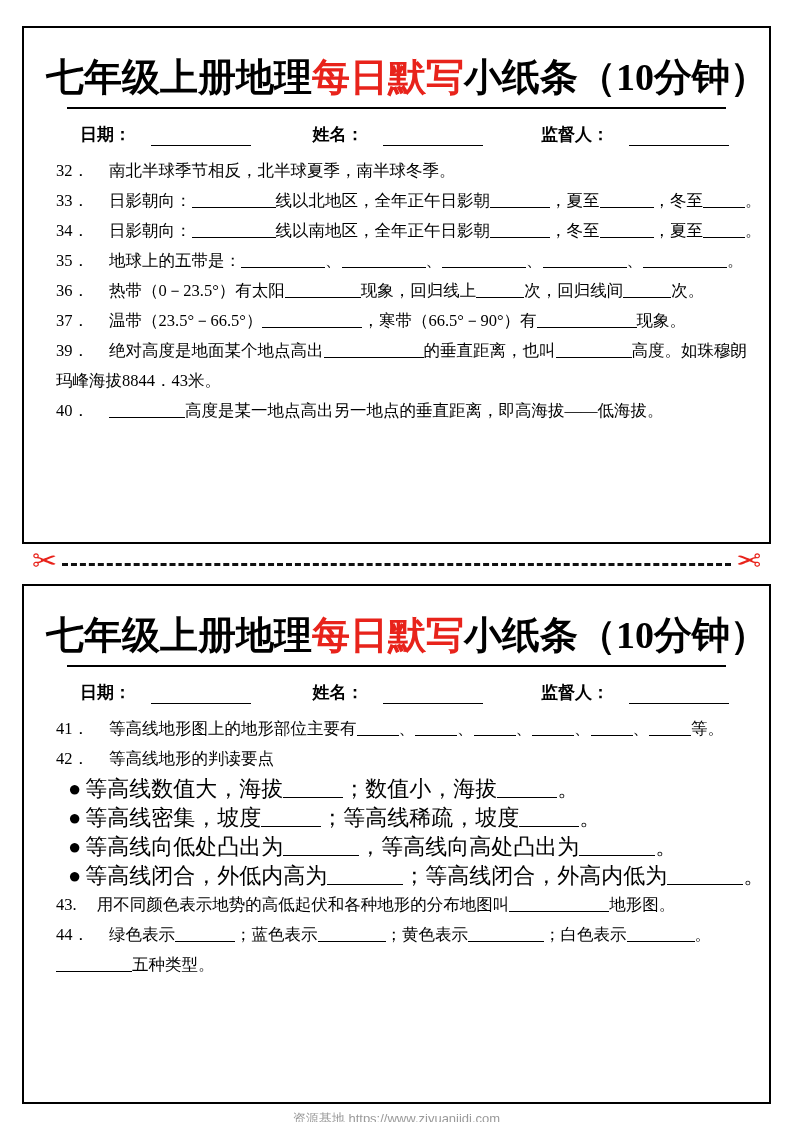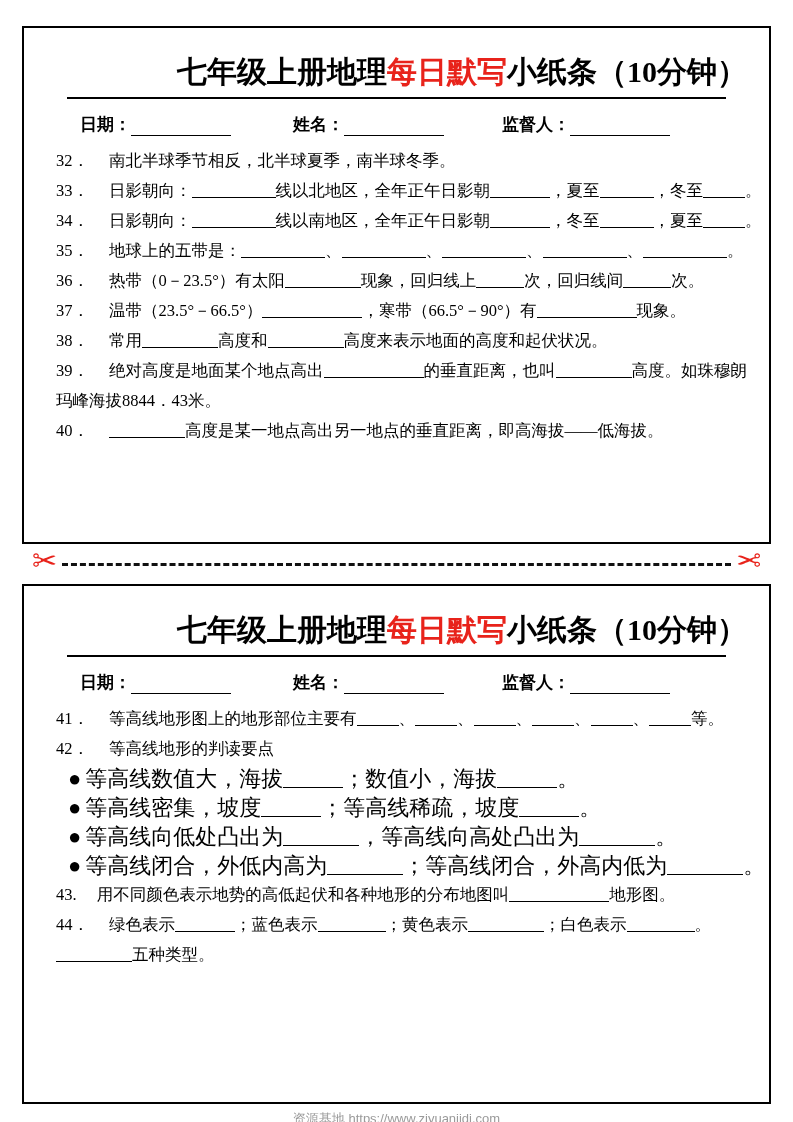--- a/index.html
+++ b/index.html
@@ -25,23 +25,23 @@
     border: 2px solid #000;
     box-sizing: border-box;
     padding: 14px 22px 10px 22px;
     background: #fff;
   }
   .card.top { height: 518px; }
   .card.bottom { height: 520px; }
 
   
   .title {
-    text-align: right;
+    text-align: left;
     font-weight: bold;
-    font-size: 30px;
+    font-size: 38px;
     letter-spacing: 0px;
     margin: 10px 0 4px 0;
     white-space: nowrap;
     font-family: "Liberation Serif", serif;
   }
   .title .black { color: #000; }
   .title .red { color: #e8231b; }
   .title-underline {
     height: 2px;
     background: #000;
@@ -55,20 +55,21 @@
     align-items: flex-end;
     margin: 14px 0 10px 0;
     font-size: 17px;
     padding-left: 34px;
     padding-right: 18px;
   }
   .infocell {
     display: flex;
     align-items: flex-end;
     font-weight: bold;
+    gap: 20px;
   }
   .infocell .lbl { white-space: nowrap; }
   .blank {
     display: inline-block;
     border-bottom: 1px solid #000;
     height: 15px;
   }
   .b100 { width: 100px; }
   .sp-a { width: 62px; }
   .sp-b { width: 58px; }
@@ -182,23 +183,20 @@
     </div>
 
     <div class="q">
       <span class="num">36．</span><span>热带（0－23.5°）有太阳</span><span class="u u76"></span><span>现象，回归线上</span><span class="u u48"></span><span>次，回归线间</span><span class="u u48"></span><span>次。</span>
     </div>
 
     <div class="q">
       <span class="num">37．</span><span>温带（23.5°－66.5°）</span><span class="u u100"></span><span>，寒带（66.5°－90°）有</span><span class="u u100"></span><span>现象。</span>
     </div>
 
-    <div class="q">
-      <span class="num">38．</span><span>常用</span><span class="u u76"></span><span>高度和</span><span class="u u76"></span><span>高度来表示地面的高度和起伏状况。</span>
-    </div>
 
     <div class="q wrap">
       <span class="num">39．</span><span>绝对高度是地面某个地点高出</span><span class="u u100"></span><span>的垂直距离，也叫</span><span class="u u76"></span><span>高度。如珠穆朗玛峰海拔8844．43米。</span>
     </div>
 
     <div class="q">
       <span class="num">40．</span><span class="u u76"></span><span>高度是某一地点高出另一地点的垂直距离，即高海拔——低海拔。</span>
     </div>
   </div>
 

